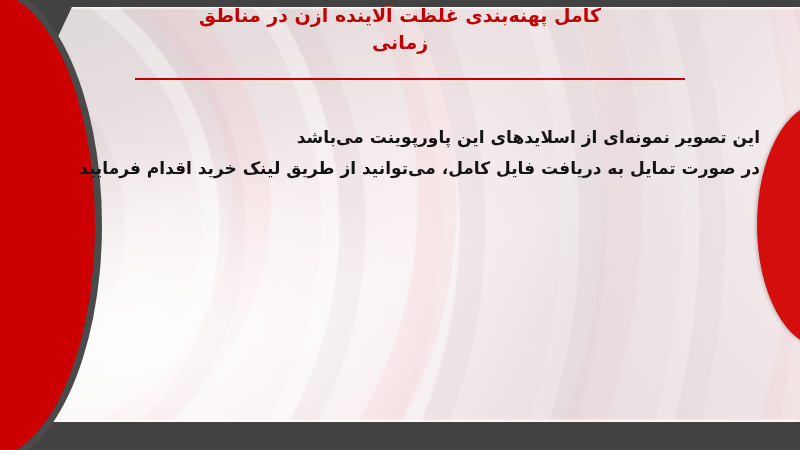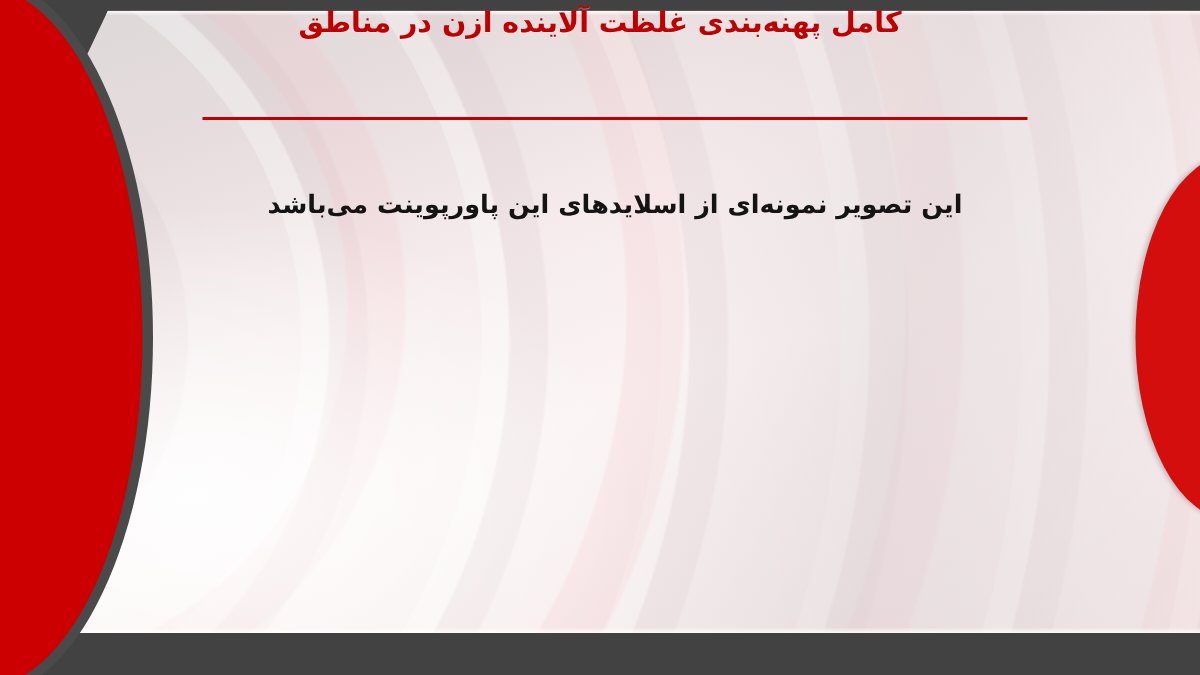--- a/index.html
+++ b/index.html
@@ -146,21 +146,21 @@
     background: #c00000;
   }
 
   
   .body-block {
     position: absolute;
     left: 60px;
     top: 122px;
     width: 700px;
     direction: rtl;
-    text-align: center;
+    text-align: right;
     color: #141414;
     font-size: 17px;
     line-height: 31px;
     font-weight: 600;
   }
   .body-line { display: block; white-space: nowrap; }
 </style>
 </head>
 <body>
 
@@ -174,21 +174,23 @@
     <div class="warmwash"></div>
     <div class="shadow-top"></div>
     <div class="shadow-bottom"></div>
   </div>
 
   <div class="right-blob"></div>
   <div class="left-blob"></div>
 
   <div class="title-block">
     <span class="title-line">کامل پهنه‌بندی غلظت آلاینده ازن در مناطق</span>
+    <span class="title-line">زمانی</span>
   </div>
 
   <div class="title-rule"></div>
 
   <div class="body-block">
     <span class="body-line">این تصویر نمونه‌ای از اسلایدهای این پاورپوینت می‌باشد</span>
+    <span class="body-line">در صورت تمایل به دریافت فایل کامل، می‌توانید از طریق لینک خرید اقدام فرمایید</span>
   </div>
 
 </div>
 
 </body></html>

